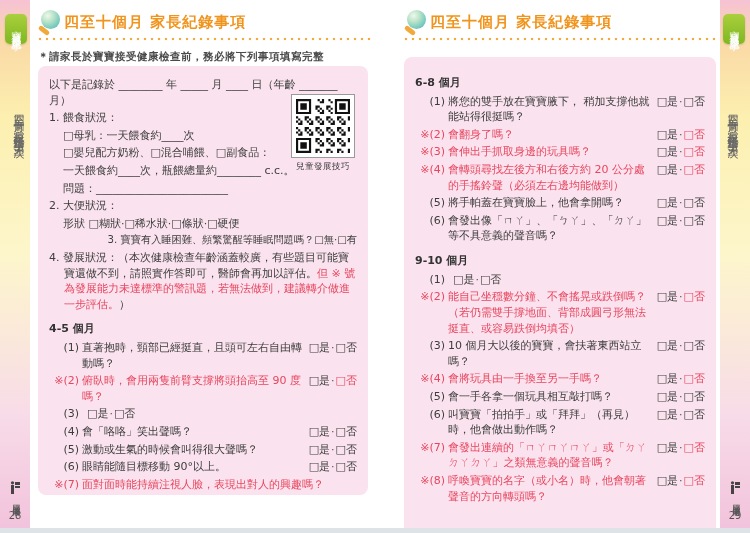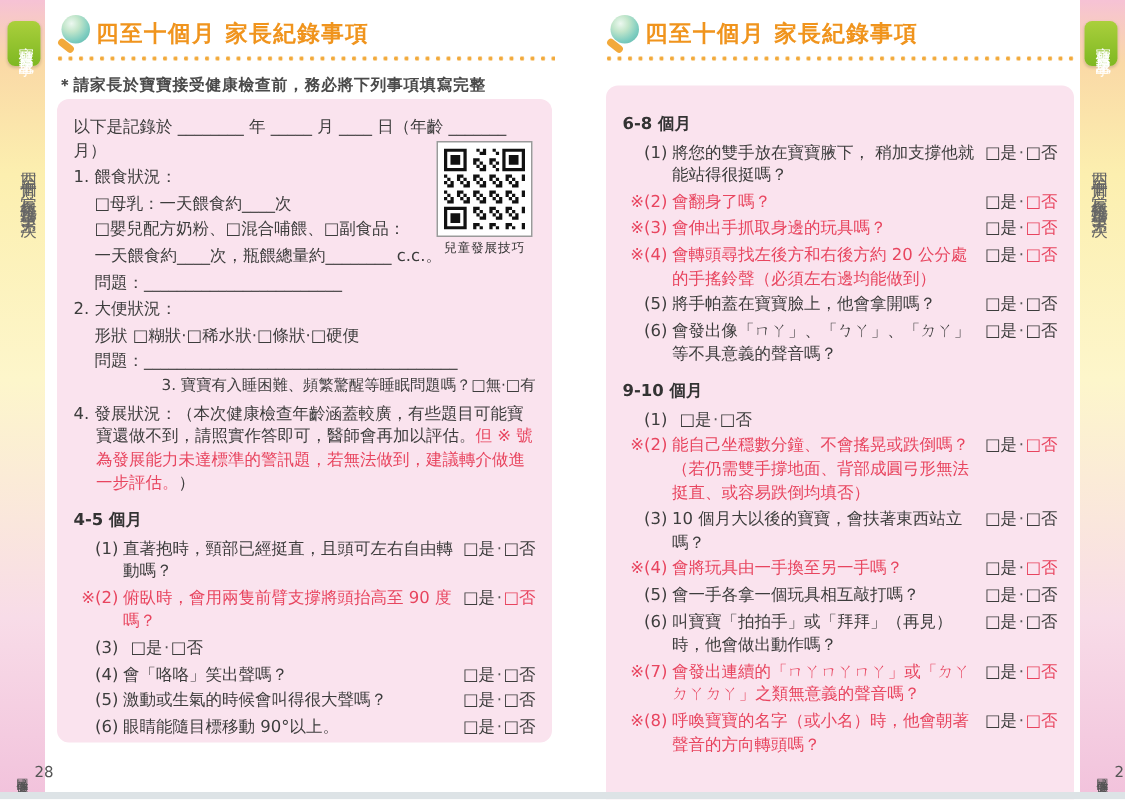--- a/index.html
+++ b/index.html
@@ -16,21 +16,21 @@
   .tab{position:absolute;top:14px;width:22px;padding:9px 0;border-radius:5px;
     background:linear-gradient(180deg,#AACF3C,#7EB822);color:#fff;
     writing-mode:vertical-rl;font-size:10px;letter-spacing:2px;text-align:center;line-height:22px;
     box-shadow:0 1px 2px rgba(0,0,0,.15);}
   .tab.left{left:5px;} .tab.right{right:5px;}
 
   .vtitle{position:absolute;top:106px;writing-mode:vertical-rl;font-size:11px;color:#666;
     letter-spacing:2px;height:230px;line-height:20px;}
   .vtitle.left{left:8px;} .vtitle.right{right:8px;}
 
-  .vfoot{position:absolute;bottom:12px;width:22px;display:flex;flex-direction:row;align-items:center;gap:4px;color:#555;}
+  .vfoot{position:absolute;bottom:12px;width:22px;display:flex;flex-direction:column;align-items:center;gap:4px;color:#555;}
   .vfoot.left{left:4px;} .vfoot.right{right:4px;}
   .vfoot .vname{writing-mode:vertical-rl;font-size:8px;letter-spacing:1px;color:#555;}
   .vfoot .pnum{font-size:10px;color:#555;margin-top:3px;}
 
   
   .phead{position:absolute;top:10px;}
   .phead.left{left:38px;width:332px;}
   .phead.right{left:404px;width:312px;}
   .phead .hrow{display:flex;align-items:center;gap:4px;}
   .ptitle{font-size:15px;font-weight:bold;color:var(--c-title-orange,#F0941D);letter-spacing:1px;white-space:nowrap;}
@@ -126,21 +126,20 @@
     </div>
     <div>
         <div class="bline ">以下是記錄於 ________ 年 _____ 月 ____ 日（年齡 _______ 月）</div>
         <div class="bline ">1. 餵食狀況：</div>
         <div class="bline ind">□母乳：一天餵食約____次</div>
         <div class="bline ind">□嬰兒配方奶粉、□混合哺餵、□副食品：</div>
         <div class="bline ind">一天餵食約____次，瓶餵總量約________ c.c.。</div>
         <div class="bline ind">問題：________________________</div>
         <div class="bline ">2. 大便狀況：</div>
         <div class="bline ind">形狀 □糊狀·□稀水狀·□條狀·□硬便</div>
-        <div class="bline ind">問題：______________________________________</div>
         <div class="bline hang sm">3. 寶寶有入睡困難、頻繁驚醒等睡眠問題嗎？□無·□有</div>
         <div class="bline hang"><span>4. 發展狀況：（本次健康檢查年齡涵蓋較廣，有些題目可能寶寶還做不到，請照實作答即可，醫師會再加以評估。</span><span class="red">但 ※ 號為發展能力未達標準的警訊題，若無法做到，建議轉介做進一步評估。</span><span>）</span></div>
       </div>
     <div class="sect">4-5 個月</div>
     <div>
         <div class="qrow">
           <span class="qpre">(1)</span>
           <span class="qtext">直著抱時，頸部已經挺直，且頭可左右自由轉動嗎？</span>
           <span class="qans"><span>□是</span><span class="sep">·</span><span>□否</span></span>
         </div>

